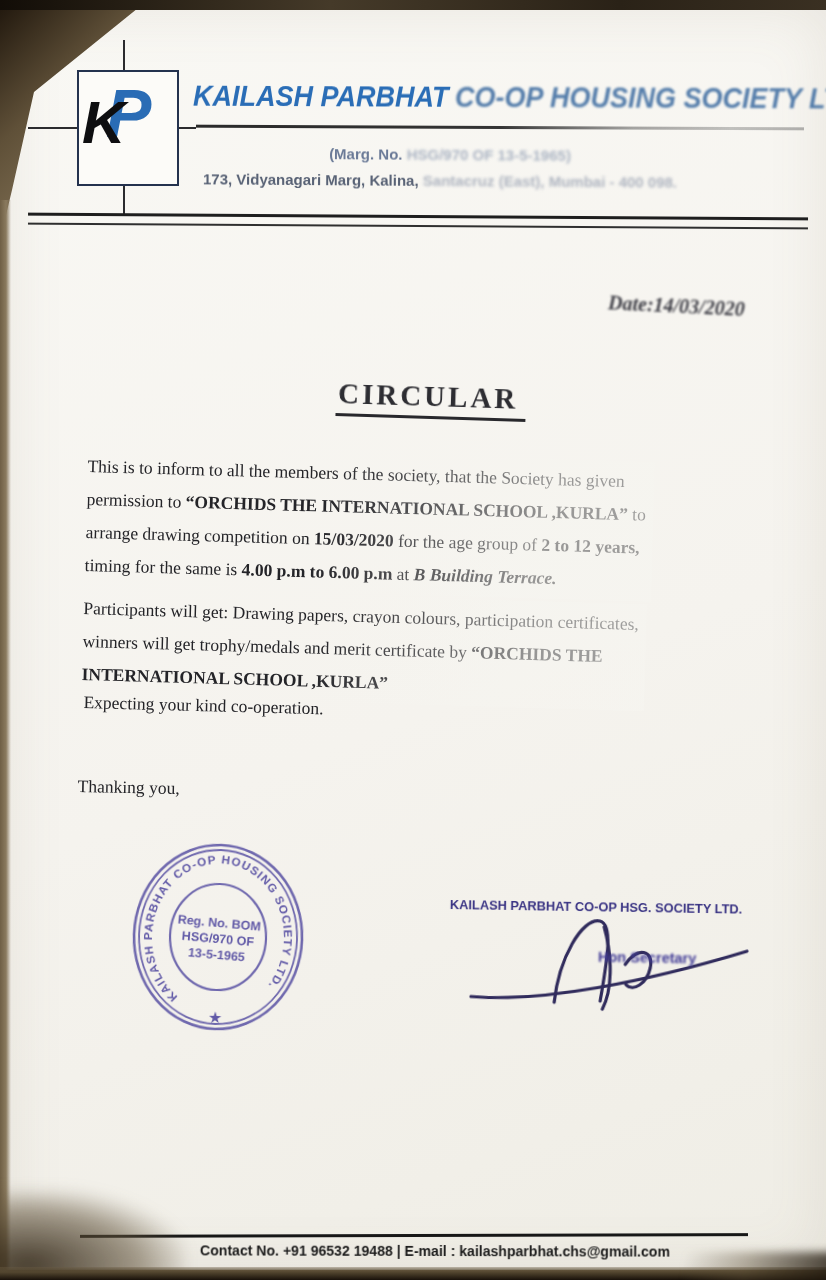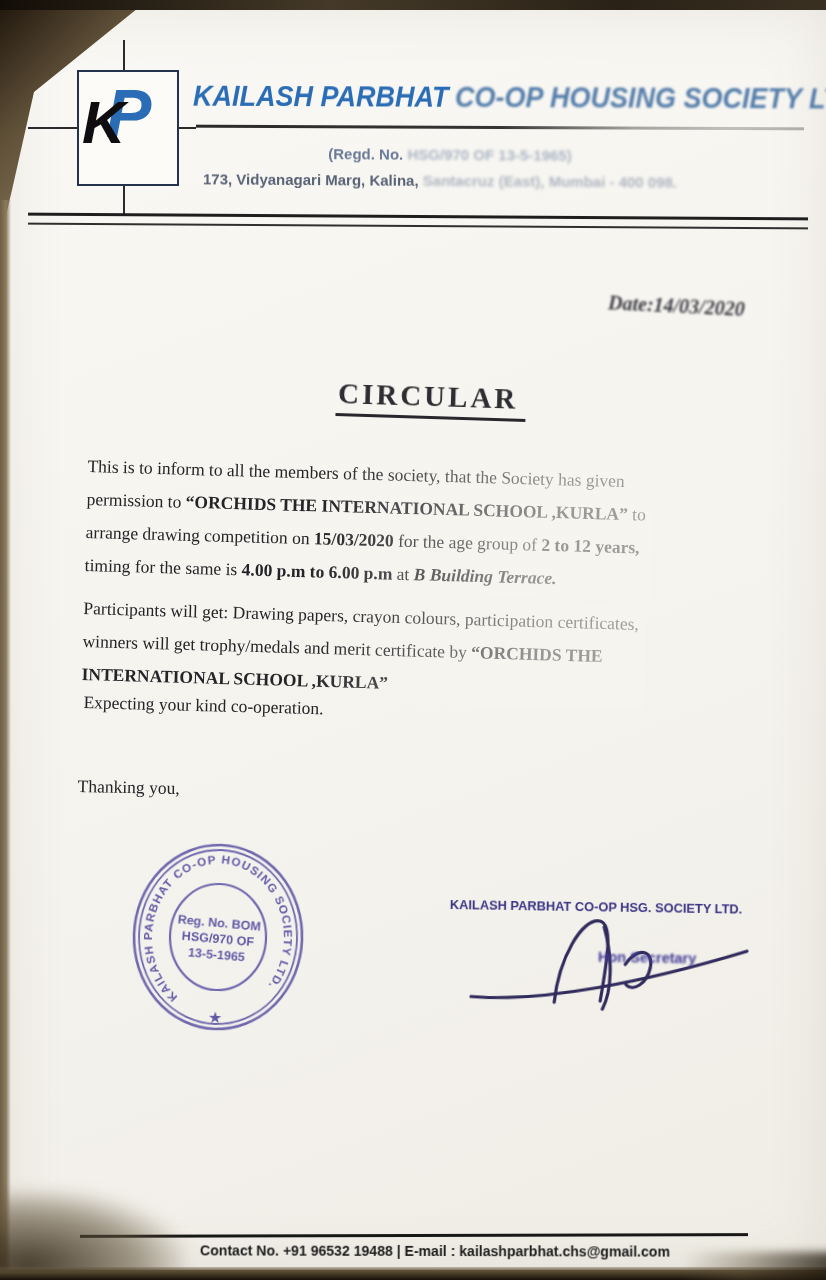--- a/index.html
+++ b/index.html
@@ -100,21 +100,21 @@
   <div class="cross-h"></div>
   <div class="logo-box">
     <span class="logo-p">P</span>
     <span class="logo-k">K</span>
   </div>
   <div class="org-name">
     <span class="clear">KAILASH PARBHAT </span><span class="smudge">CO-OP HOUSING SOCIETY LTD.</span>
   </div>
   <div class="title-rule"></div>
   <div class="regd">
-    <span class="clear">(Regd. No. </span><span class="faded">HSG/970 OF 13-5-1965)</span>
+    <span class="clear">(Marg. No. </span><span class="faded">HSG/970 OF 13-5-1965)</span>
   </div>
   <div class="addr">
     <span class="clear">173, Vidyanagari Marg, Kalina, </span><span class="faded">Santacruz (East), Mumbai - 400 098.</span>
   </div>
   <div class="double-rule"></div>
 
   <div class="date">Date:14/03/2020</div>
   <div class="circular">CIRCULAR</div>
 
   <div id="para1" class="para fadeR">

